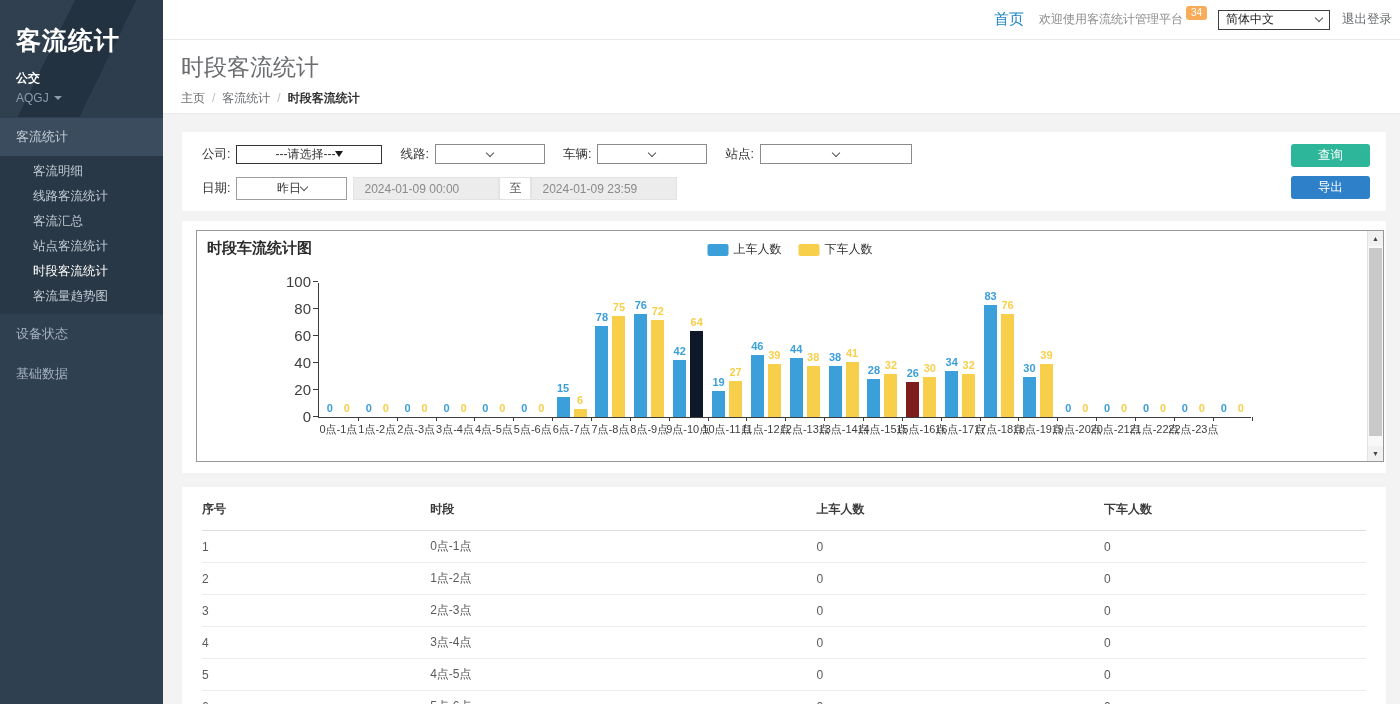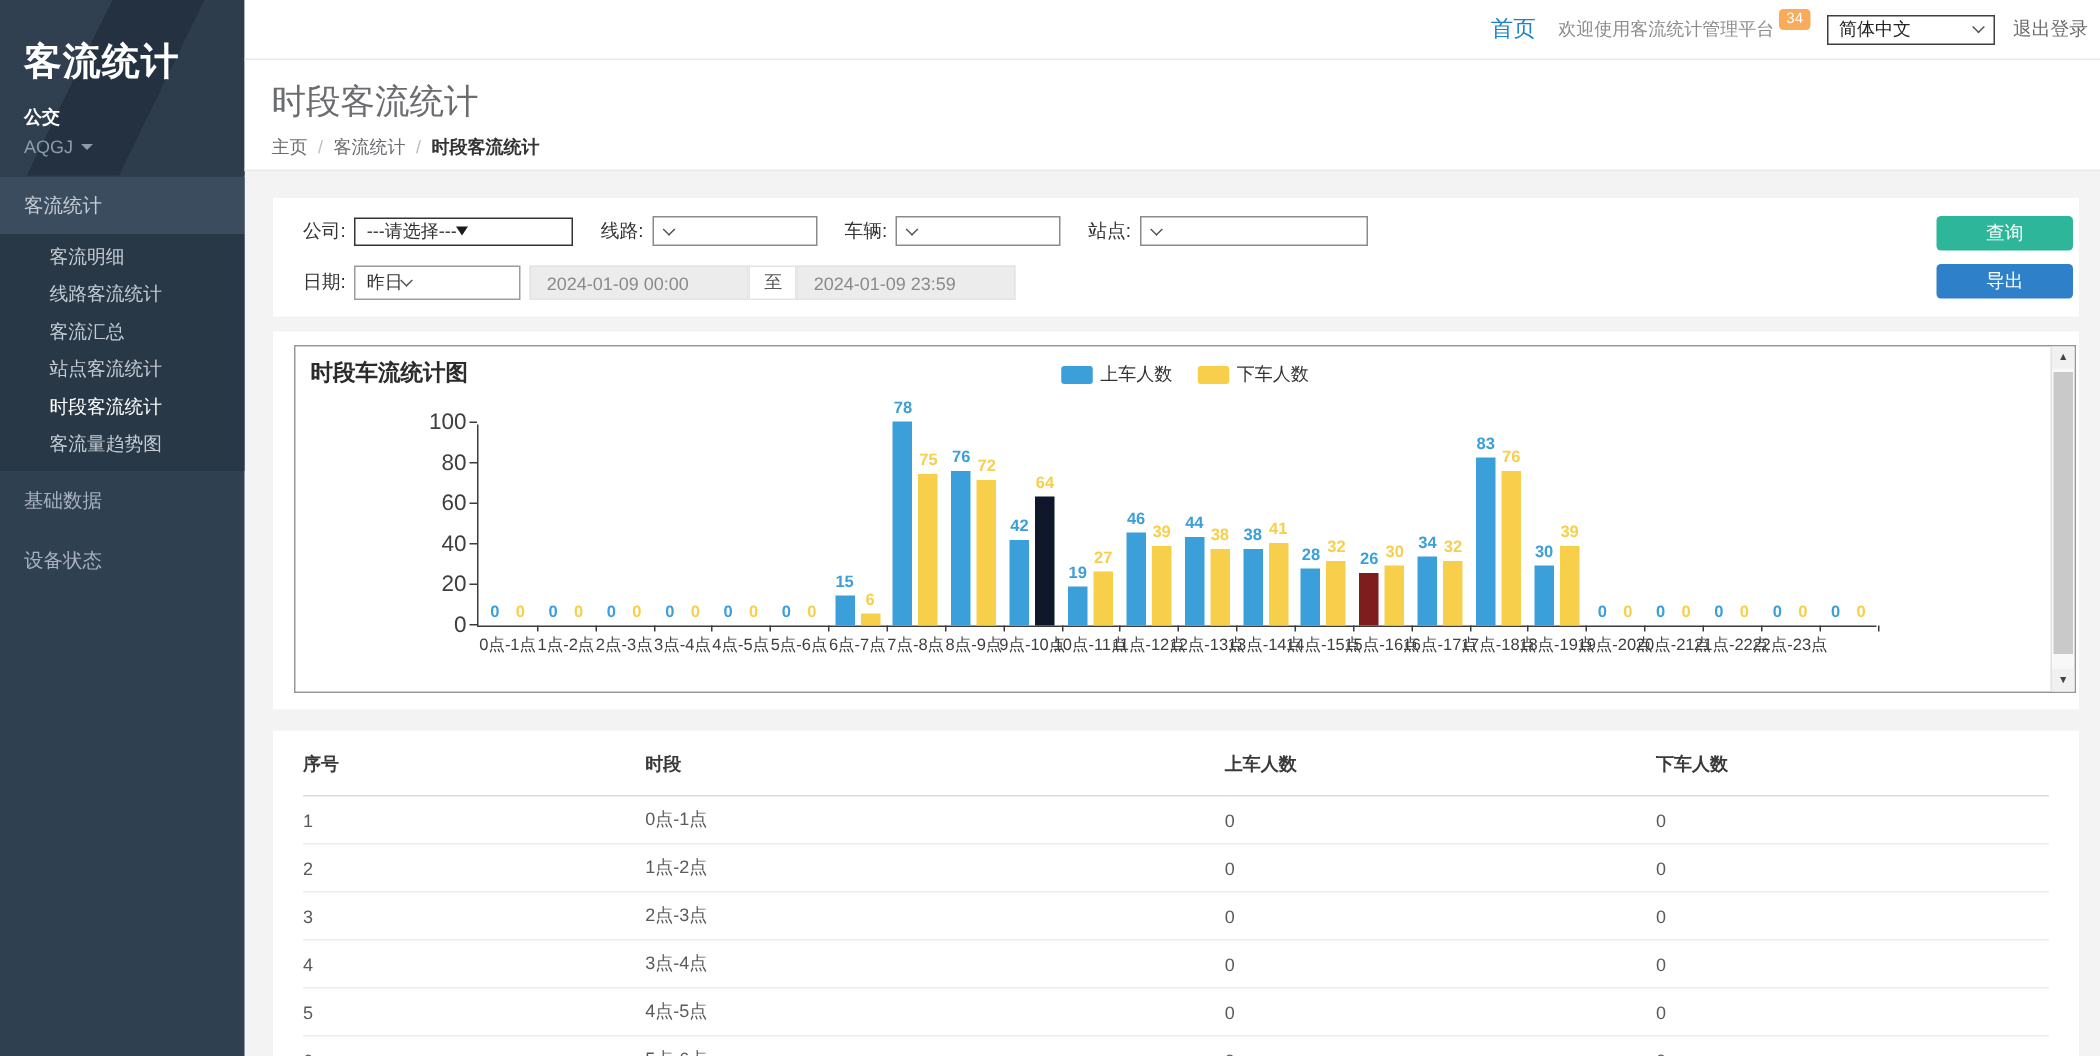--- a/index.html
+++ b/index.html
@@ -43,30 +43,30 @@
   .title-strip h1 { margin:0; font-size:23px; font-weight:400; color:#6a6c6f; }
   .breadcrumb { margin-top:7px; font-size:12px; color:#6a6c6f; }
   .breadcrumb .sep { margin:0 7px; color:#bdbdbd; }
   .breadcrumb .crumb { cursor:pointer; }
   .breadcrumb b { color:#333; }
   
   .filter-panel { position:relative; margin:18px 14px 0 19px; background:#fff; padding:12px 20px 11px; }
   .frow { display:flex; align-items:center; }
   .frow + .frow { margin-top:13px; }
   .flabel { font-size:12.5px; color:#333; margin-right:6px; flex:none; }
-  .fsel { height:20px; border:1px solid #8b8b8b; background:#fff; display:flex; align-items:center; justify-content:flex-start; padding:0 7px; font-size:12px; color:#333; cursor:pointer; margin-right:18px; flex:none; }
+  .fsel { height:20px; border:1px solid #8b8b8b; background:#fff; display:flex; align-items:center; justify-content:center; padding:0 7px; font-size:12px; color:#333; cursor:pointer; margin-right:18px; flex:none; }
   .fsel .val { white-space:nowrap; overflow:hidden; }
   .w-company { width:146px; height:19px; border-color:#333; }
   .w-line { width:110px; }
   .w-vehicle { width:110px; }
   .w-station { width:152px; margin-right:0; }
   .w-preset { width:111px; height:23px; margin-right:6px; border-color:#9c9c9c; }
   .finput { height:23px; width:146px; background:#ececec; border:1px solid #e3e3e3; color:#8a8a8a; font-size:12px; padding:0 10px; font-family:inherit; }
   .fto { height:23px; border:1px solid #e3e3e3; background:#fff; color:#555; font-size:12px; display:flex; align-items:center; padding:0 9px; flex:none; }
-  .btn { position:absolute; right:4px; width:91px; height:23px; border:none; border-radius:3px; color:#fff; font-size:12.5px; cursor:pointer; font-family:Liberation Mono, monospace; }
+  .btn { position:absolute; right:16px; width:79px; height:23px; border:none; border-radius:3px; color:#fff; font-size:12.5px; cursor:pointer; font-family:Liberation Mono, monospace; }
   .btn-query { top:12px; background:var(--green,#2eb69a); }
   .btn-export { top:44px; background:var(--exportblue,#2e80c8); }
   
   .chart-panel { margin:10px 14px 0 19px; background:#fff; padding:9px 2px 11px 14px; }
   .chart-box { position:relative; height:232px; border:1px solid #979797; background:#fff; overflow:hidden; }
   .chart-title { position:absolute; left:10px; top:8px; font-size:15px; font-weight:bold; color:#2b2b2b; }
   .legend { position:absolute; top:10px; left:50%; transform:translateX(-50%); display:flex; gap:17px; align-items:center; }
   .legend-item { display:flex; align-items:center; gap:5px; font-size:12px; color:#333; cursor:pointer; }
   .swatch { width:21px; height:12px; border-radius:2px; }
   .plot { position:absolute; left:121px; top:52px; width:933px; height:135px; border-left:1px solid #3c3c3c; border-bottom:1px solid #3c3c3c; display:flex; align-items:flex-end; }
@@ -104,22 +104,22 @@
   <div class="nav">
     <div class="group-header open">客流统计</div>
     <div class="submenu">
         <div class="sub-item">客流明细</div>
         <div class="sub-item">线路客流统计</div>
         <div class="sub-item">客流汇总</div>
         <div class="sub-item">站点客流统计</div>
         <div class="sub-item active">时段客流统计</div>
         <div class="sub-item">客流量趋势图</div>
       </div>
+    <div class="group-header lower">设备状态</div>
     <div class="group-header lower">基础数据</div>
-    <div class="group-header lower">设备状态</div>
   </div>
 </div>
 
 <div class="main">
 
   <div class="topbar">
     <a class="home">首页</a>
     <span class="welcome">欢迎使用客流统计管理平台</span>
     <span class="badge">34</span>
     <div class="lang">
@@ -278,21 +278,21 @@
               </div>
               <div class="bar" style="height: 8.1px; background: rgb(247, 207, 75);">
                 <div class="bar-label" style="color: rgb(247, 207, 75);">6</div>
               </div>
             </div>
             <div class="xtick"></div>
             <div class="xlabel">6点-7点</div>
           </div>
           <div class="slot">
             <div class="bars">
-              <div class="bar" style="height: 136px; background: rgb(59, 159, 217);">
+              <div class="bar" style="height: 91px; background: rgb(59, 159, 217);">
                 <div class="bar-label" style="color: rgb(59, 159, 217);">78</div>
               </div>
               <div class="bar" style="height: 101.25px; background: rgb(247, 207, 75);">
                 <div class="bar-label" style="color: rgb(247, 207, 75);">75</div>
               </div>
             </div>
             <div class="xtick"></div>
             <div class="xlabel">7点-8点</div>
           </div>
           <div class="slot">

